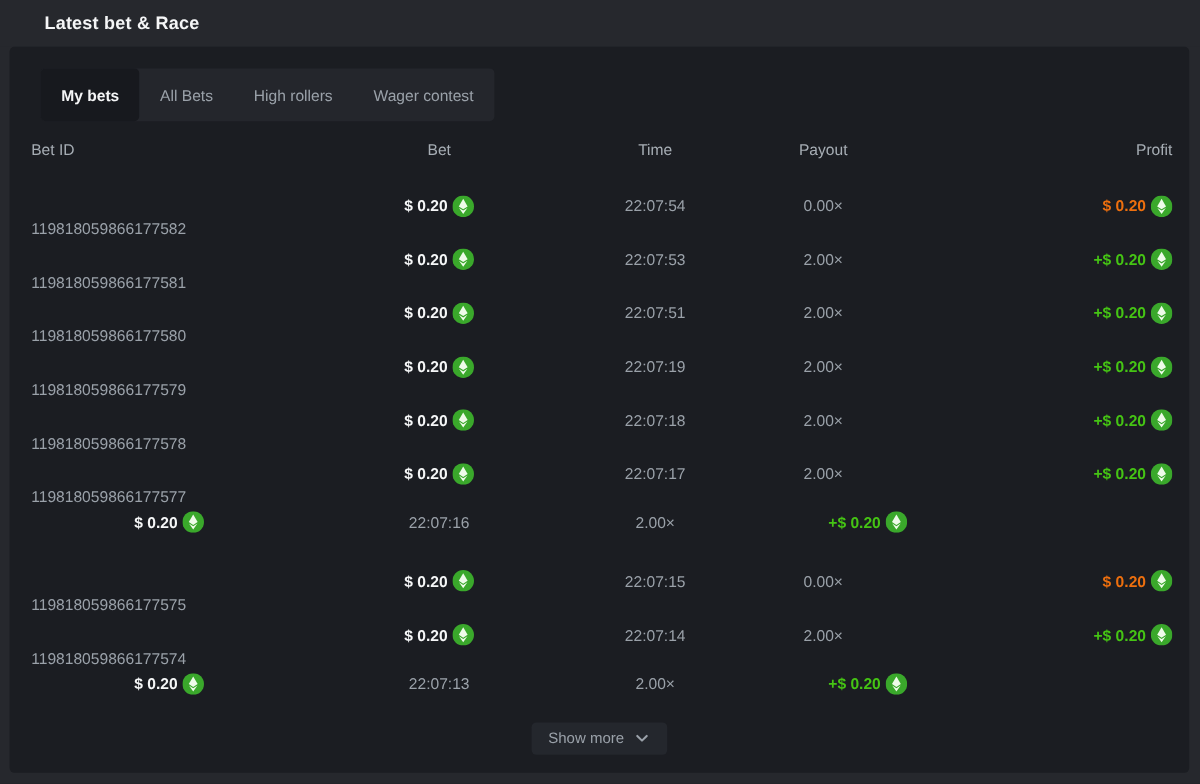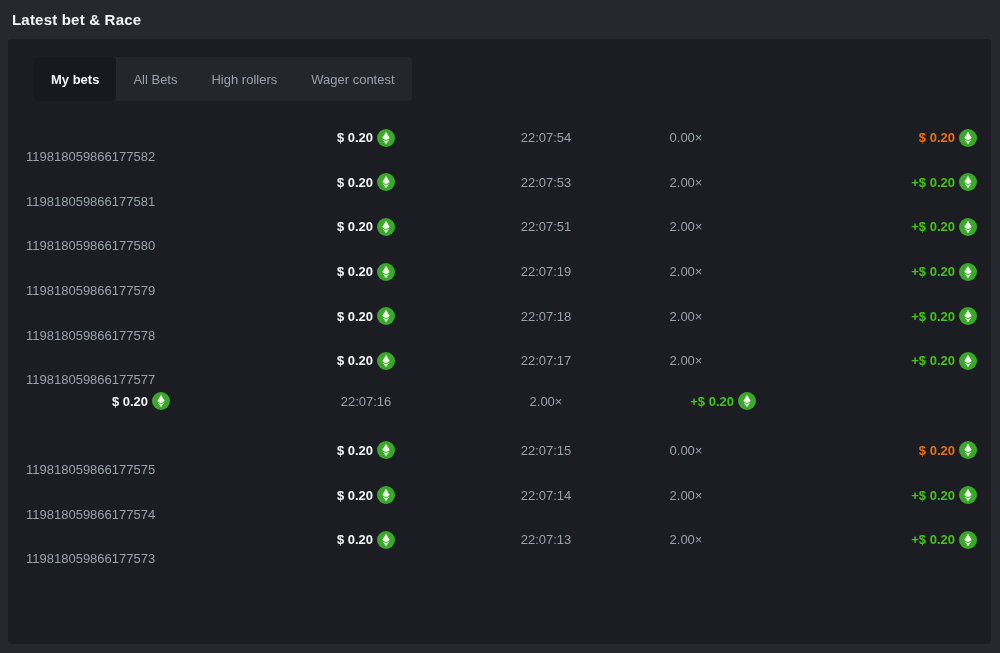--- a/index.html
+++ b/index.html
@@ -12,20 +12,21 @@
   .topbar {
     height: 39px;
     display: flex; align-items: center;
     padding-left: 12px;
     background: var(--page_bg, #26282d);
   }
   .topbar h1 {
     font-size: 15px; font-weight: 700;
     color: var(--text_primary, #f5f6f7);
     letter-spacing: 0.2px;
+    margin-left: 25px;
   }
   .card {
     margin: 0 9px 9px 8px;
     height: 605px;
     background: var(--card_bg, #1b1d22);
     border-radius: 4px;
     position: relative;
   }
   
   .tabbar {
@@ -114,20 +115,27 @@
 <div class="card">
 
   <div class="tabbar">
     <div class="tab active">My bets</div>
     <div class="tab">All Bets</div>
     <div class="tab">High rollers</div>
     <div class="tab">Wager contest</div>
   </div>
 
   <div class="table">
+    <div class="thead">
+      <div class="h-left">Bet ID</div>
+      <div class="h-center">Bet</div>
+      <div class="h-center">Time</div>
+      <div class="h-center">Payout</div>
+      <div class="h-right">Profit</div>
+    </div>
     <div class="tbody">
   <div class="trow">
     <div class="cell c-betid">119818059866177582</div>
     <div class="cell c-bet">
       <span class="amount">$ 0.20</span>
       <span class="coin">
         <svg viewBox="0 0 20 20">
           <circle cx="10" cy="10" r="10" fill="#3aa82b"></circle>
           <path d="M10 3 L14.1 10 L10 12.7 L5.9 10 Z" fill="#eefbe9"></path>
           <path d="M10 17 L13.9 11.4 L10 13.9 L6.1 11.4 Z" fill="#eefbe9"></path>
@@ -349,21 +357,20 @@
         <svg viewBox="0 0 20 20">
           <circle cx="10" cy="10" r="10" fill="#3aa82b"></circle>
           <path d="M10 3 L14.1 10 L10 12.7 L5.9 10 Z" fill="#eefbe9"></path>
           <path d="M10 17 L13.9 11.4 L10 13.9 L6.1 11.4 Z" fill="#eefbe9"></path>
         </svg>
       </span>
     </div>
   </div>
 
   <div class="trow">
-    <div class="cell c-betid">119818059866177573</div>
     <div class="cell c-bet">
       <span class="amount">$ 0.20</span>
       <span class="coin">
         <svg viewBox="0 0 20 20">
           <circle cx="10" cy="10" r="10" fill="#3aa82b"></circle>
           <path d="M10 3 L14.1 10 L10 12.7 L5.9 10 Z" fill="#eefbe9"></path>
           <path d="M10 17 L13.9 11.4 L10 13.9 L6.1 11.4 Z" fill="#eefbe9"></path>
         </svg>
       </span>
     </div>
@@ -376,14 +383,24 @@
           <circle cx="10" cy="10" r="10" fill="#3aa82b"></circle>
           <path d="M10 3 L14.1 10 L10 12.7 L5.9 10 Z" fill="#eefbe9"></path>
           <path d="M10 17 L13.9 11.4 L10 13.9 L6.1 11.4 Z" fill="#eefbe9"></path>
         </svg>
       </span>
     </div>
   </div>
 </div>
   </div>
 
+  <div class="showmore-wrap">
+    <button class="showmore">
+      <span>Show more</span>
+      <span style="display:inline-flex">
+        <svg width="14" height="14" viewBox="0 0 16 16">
+          <path d="M3.5 6 L8 10.5 L12.5 6" fill="none" stroke="#9aa1a9" stroke-width="2" stroke-linecap="round" stroke-linejoin="round"></path>
+        </svg>
+      </span>
+    </button>
+  </div>
 
 </div>
 
 </body></html>

